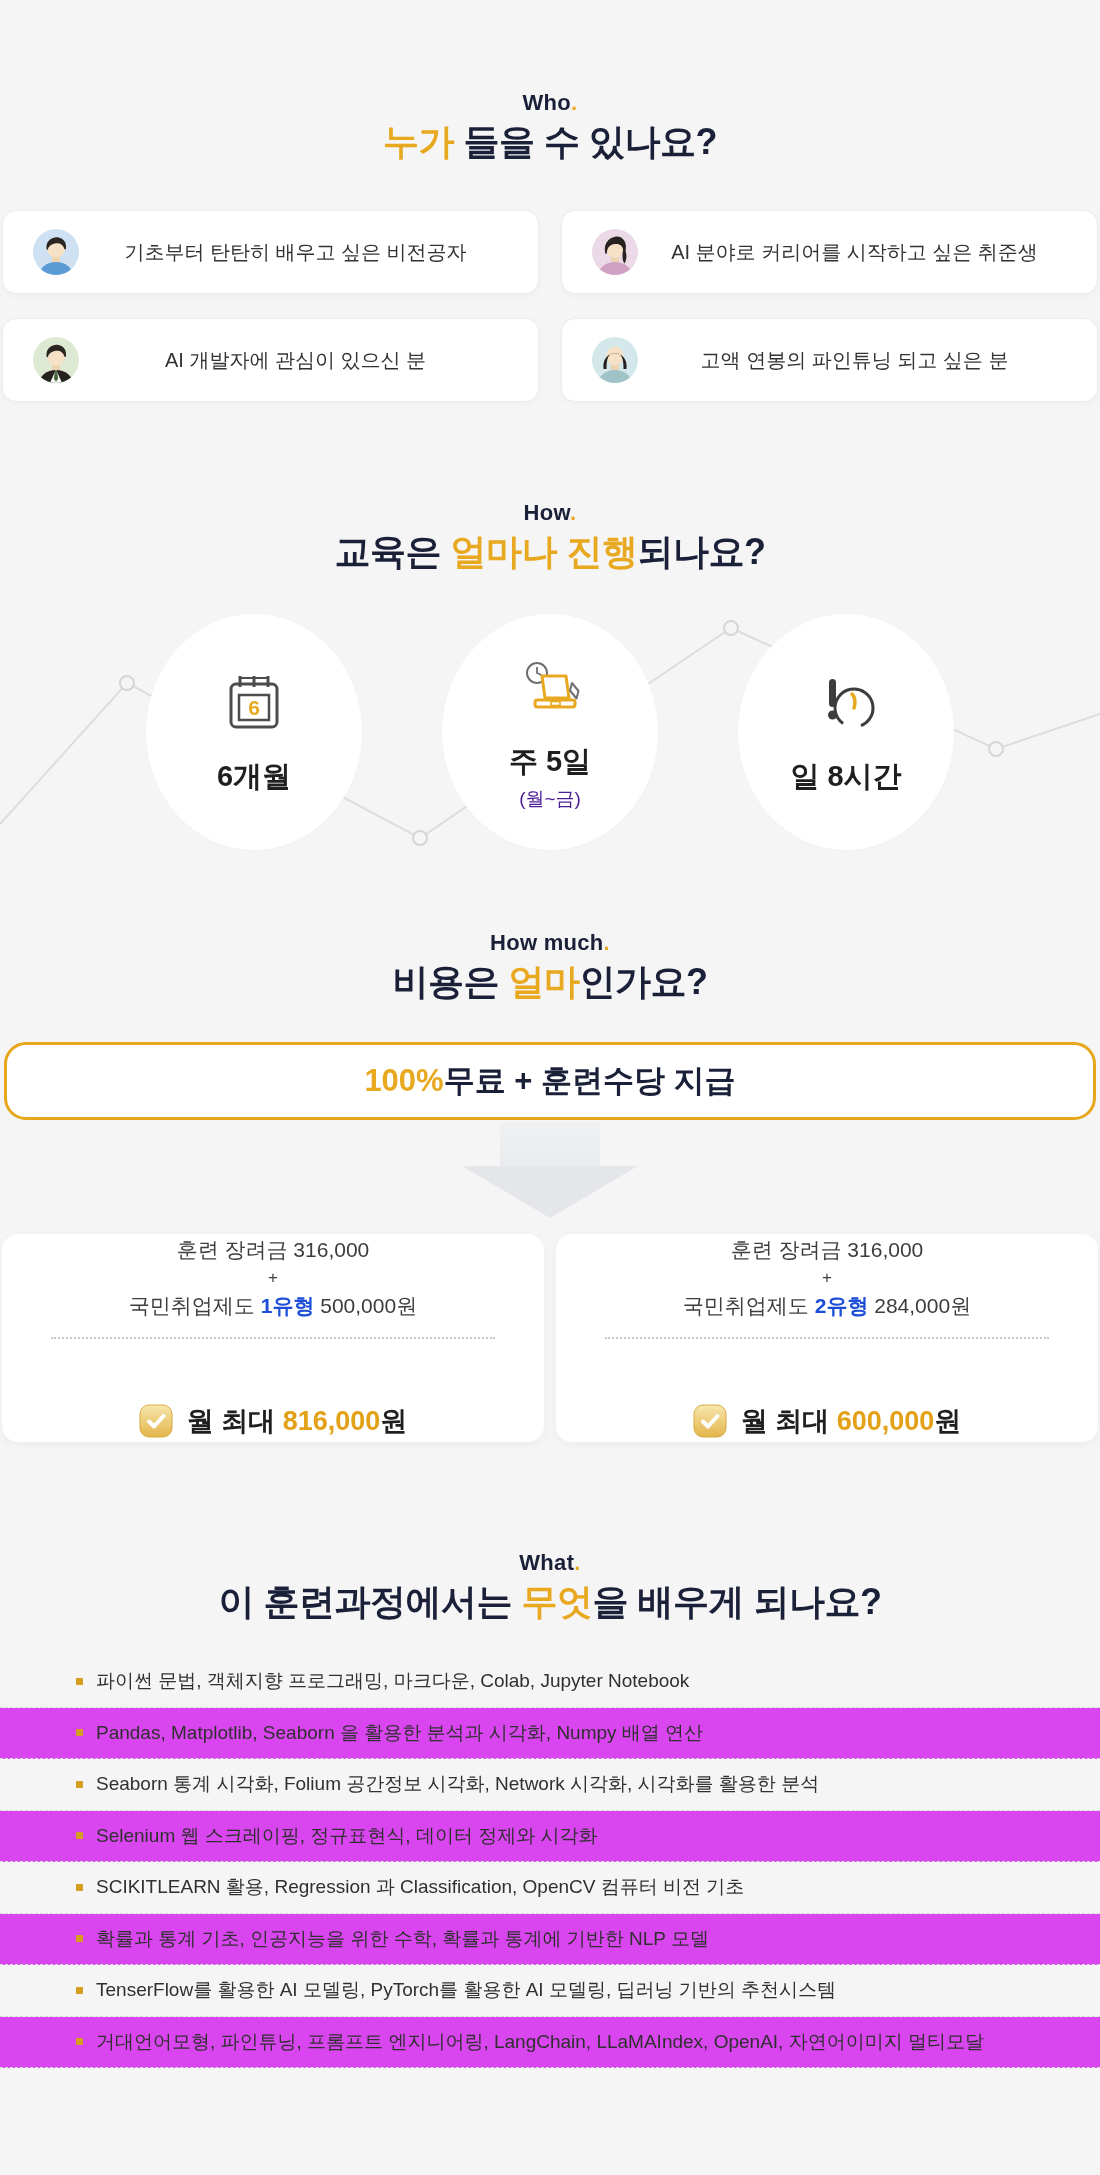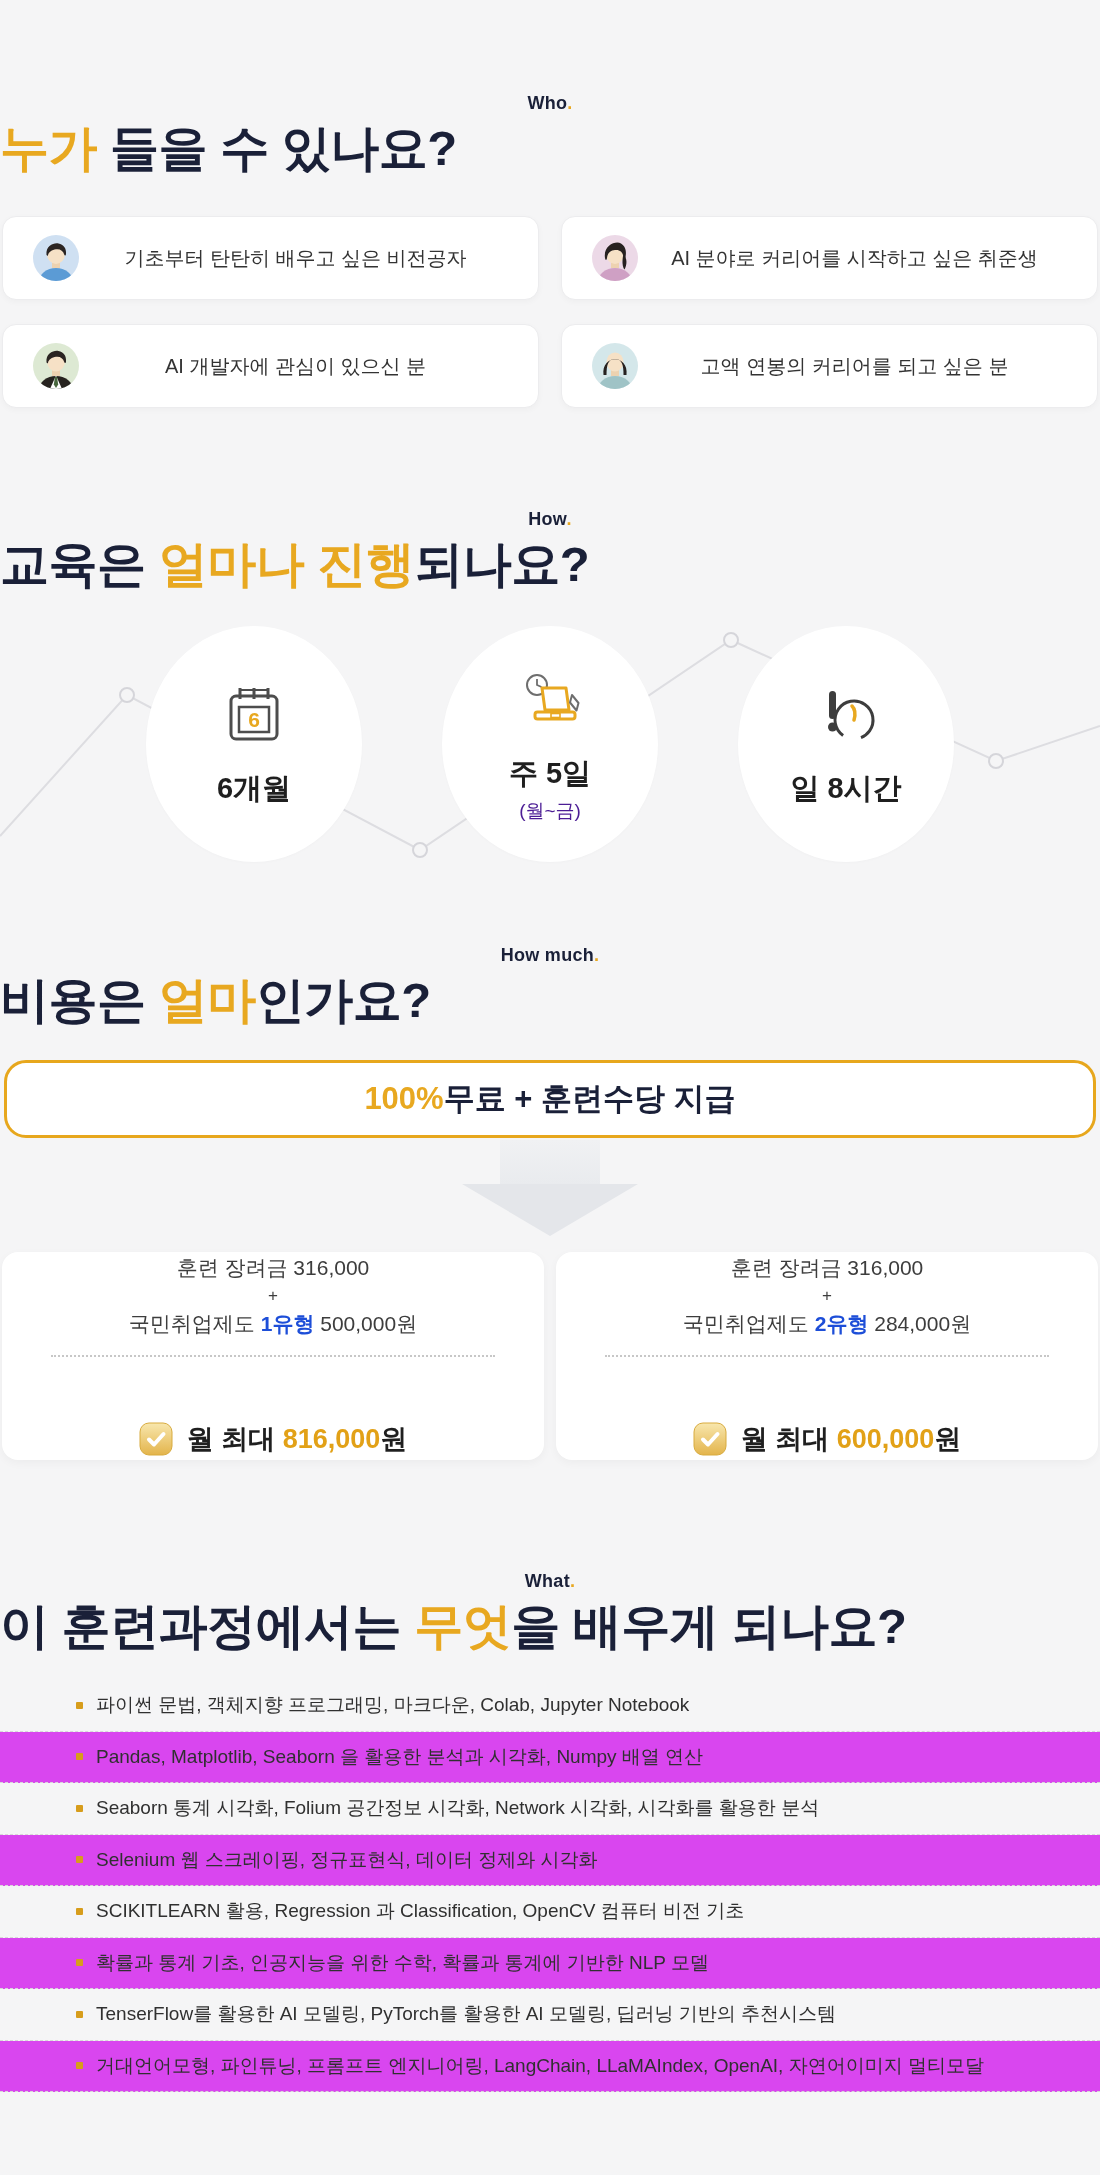--- a/index.html
+++ b/index.html
@@ -3,23 +3,23 @@
 <meta charset="utf-8">
 <style>
   html,body { margin:0; padding:0; }
   body {
     width:1100px; height:2175px;
     background:#f5f5f6;
     font-family:"Liberation Sans","DejaVu Sans",sans-serif;
     overflow:hidden; position:relative;
     color:#1a2038;
   }
-  .eyebrow { text-align:center; font-size:18px; font-weight:800; color:#1a2038; letter-spacing:.3px; line-height:26px; }
+  .eyebrow { text-align:center; font-size:22px; font-weight:800; color:#1a2038; letter-spacing:.3px; line-height:26px; }
   .eyebrow .dot { color:#e8a820; }
-  .sec-title { font-size:49px; font-weight:800; color:#1a2038; line-height:52px; margin-top:6px; letter-spacing:-0.5px; }
+  .sec-title { text-align:center; font-size:36px; font-weight:800; color:#1a2038; line-height:52px; margin-top:0; letter-spacing:-0.5px; }
   .hl { color:#e8a820; }
 
   
   .who { padding-top:90px; }
   .who-cards { display:grid; grid-template-columns:1fr 1fr; column-gap:22px; row-gap:24px; margin:42px 2px 0; }
   .who-card { background:#ffffff; border:1px solid #ececee; border-radius:14px; height:84px;
     display:flex; align-items:center; padding:0 26px 0 30px; box-sizing:border-box;
     box-shadow:0 2px 6px rgba(0,0,0,.03); }
   .avatar { width:46px; height:46px; flex:0 0 46px; }
   .who-card .wlabel { flex:1; text-align:center; font-size:20px; color:#333; }
@@ -124,21 +124,21 @@
             <circle cx="23" cy="23" r="23"></circle>
           </clipPath>
         <circle cx="23" cy="23" r="23" fill="#d4e7ea"></circle>
         <g clip-path="url(#clipA4)">
           <ellipse cx="23" cy="47" rx="17" ry="14" fill="#9fc3c6"></ellipse>
           <rect x="19" y="24" width="8" height="9" fill="#edd2b0"></rect>
           <ellipse cx="23" cy="19" rx="8.5" ry="9.5" fill="#f6e1c6"></ellipse>
           <path d="M11.5 32 C9 11 37 11 34.5 32 L31.5 32 C31.5 22 30 16 23 16 C16 16 14.5 22 14.5 32 Z" fill="#262120"></path>
         </g>
       </svg>
-      <div class="wlabel">고액 연봉의 커리어를 되고 싶은 분</div>
+      <div class="wlabel">고액 연봉의 파인튜닝 되고 싶은 분</div>
     </div>
   </div>
 </section>
 
 <section class="how">
   <div class="eyebrow"><span>How</span><span class="dot">.</span></div>
   <h1 class="sec-title" style="margin-bottom:0;"><span>교육은 </span><span class="hl">얼마나 진행</span><span>되나요?</span></h1>
 
   <div class="circles-wrap">
     <svg class="deco-line" viewBox="0 0 1100 300">

